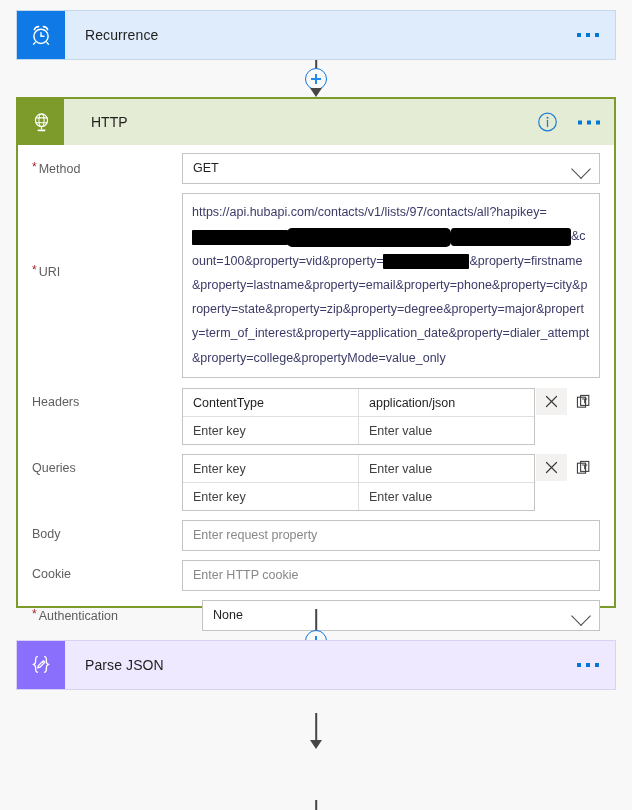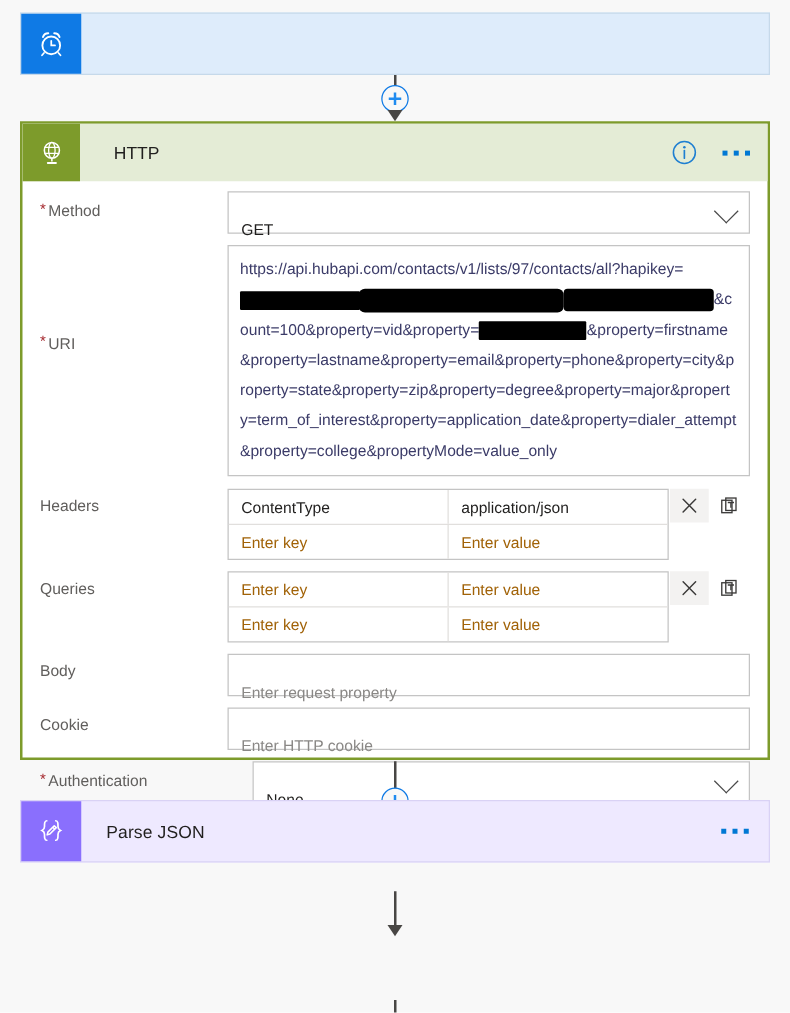--- a/index.html
+++ b/index.html
@@ -91,21 +91,21 @@
   .req{color:#a4262c;font-size:12px;margin-right:2px;vertical-align:2px;}
   .row .ctrl{flex:1 1 auto;position:relative;}
 
   .tb{
     box-sizing:border-box;
     width:100%;
     border:1px solid #c4c4c4;
     background:#fff;
     height:31px;
     line-height:29px;
-    padding:16px 10px;
+    padding:0 10px;
     font-size:12.5px;
     color:#201f1e;
   }
   .tb.ph{color:#8a8886;}
   .chev{
     position:absolute;right:12px;top:9px;
     width:13px;height:13px;
     border-right:1.6px solid #4a4a4a;border-bottom:1.6px solid #4a4a4a;
     transform:rotate(45deg);
     transform-origin:center;
@@ -143,21 +143,21 @@
   .kv .kvrow:last-child{border-bottom:none;}
   .kv .k,.kv .v{
     flex:1 1 50%;
     display:flex;align-items:center;
     padding:0 10px;
     font-size:12.5px;
     color:#201f1e;
     overflow:hidden;white-space:nowrap;
   }
   .kv .k{border-right:1px solid #e1dfdd;}
-  .kv .ph{color:#a16207;}
+  .kv .ph{color:#404040;}
 
   .kvwrap{display:flex;align-items:flex-start;}
   .kvwrap .grid{flex:1 1 auto;}
   .kvwrap .acts{
     flex:0 0 64px;display:flex;align-items:flex-start;gap:0;padding-left:1px;
   }
   .iconbtn{
     width:31px;height:27px;display:flex;align-items:center;justify-content:center;
     background:#f3f2f1;
   }
@@ -205,20 +205,28 @@
 
   <div class="card card-recurrence">
     <div class="tile">
       <svg width="24" height="24" viewBox="0 0 24 24" aria-hidden="true">
         <circle cx="12" cy="13.3" r="7.1" fill="none" stroke="#ffffff" stroke-width="1.5"></circle>
         <path d="M12 9.6 V13.3 H15" fill="none" stroke="#ffffff" stroke-width="1.4" stroke-linecap="round"></path>
         <path d="M5.4 6.6 A4.4 4.4 0 0 1 9.6 3.6" fill="none" stroke="#ffffff" stroke-width="1.6" stroke-linecap="round"></path>
         <path d="M18.6 6.6 A4.4 4.4 0 0 0 14.4 3.6" fill="none" stroke="#ffffff" stroke-width="1.6" stroke-linecap="round"></path>
         <path d="M6.2 19.4 L4.6 21.2 M17.8 19.4 L19.4 21.2" stroke="#ffffff" stroke-width="1.4" stroke-linecap="round"></path>
       </svg>
+    </div>
+    <div class="body">
+      <span class="title">Recurrence</span>
+      <span class="ellipsis">
+          <i></i>
+          <i></i>
+          <i></i>
+        </span>
     </div>
   </div>
 
   <div class="conn" style="top:60px;height:37px;">
     <div class="vline" style="top:0;height:9px;"></div>
     <div class="plusnode" style="top:8px;"></div>
     <div class="vline" style="top:30px;height:1px;"></div>
     <div class="arrowhead" style="top:28px;"></div>
   </div>
 

